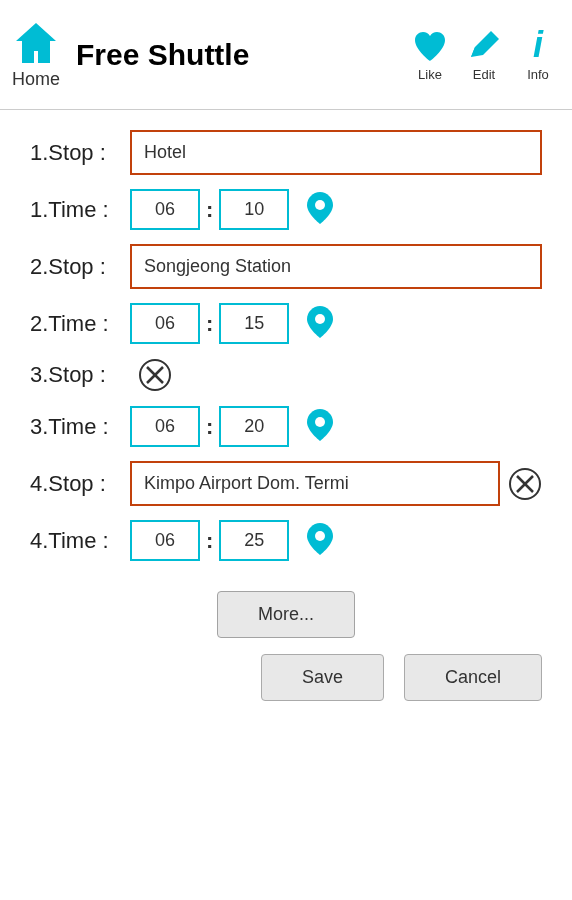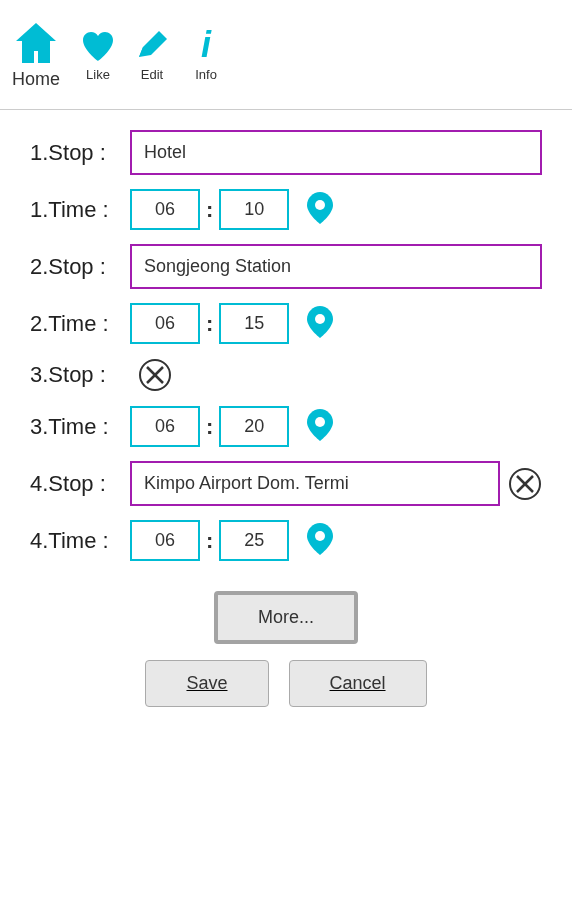--- a/index.html
+++ b/index.html
@@ -76,21 +76,21 @@
 
     .row-label {
       font-size: 22px;
       color: #222;
       width: 100px;
       flex-shrink: 0;
     }
 
     .stop-input {
       flex: 1;
-      border: 2px solid #a21caf;
+      border: 2px solid #c2410c;
       padding: 10px 12px;
       font-size: 18px;
       color: #333;
       outline: none;
     }
 
     .time-group {
       display: flex;
       align-items: center;
       gap: 6px;
@@ -130,31 +130,30 @@
       display: flex;
       justify-content: center;
       margin-top: 30px;
       margin-bottom: 16px;
     }
 
     .more-btn {
       padding: 12px 40px;
       font-size: 18px;
       background: #e8e8e8;
-      border: 4px solid #a3a3a3;
+      border: 1px solid #a3a3a3;
       border-radius: 4px;
       cursor: pointer;
       color: #333;
     }
 
     .action-buttons-row {
       display: flex;
-      justify-content: center;
+      justify-content: flex-end;
       gap: 20px;
-      text-decoration: underline;
     }
 
     .save-btn, .cancel-btn {
       padding: 12px 40px;
       font-size: 18px;
       background: #e8e8e8;
       border: 1px solid #aaa;
       border-radius: 4px;
       cursor: pointer;
       color: #333;
@@ -164,20 +163,21 @@
 <body>
 
 <div class="header">
   <div class="header-left">
 
     <svg class="home-icon" viewBox="0 0 48 48">
       <polygon points="24,4 4,22 10,22 10,44 22,44 22,32 26,32 26,44 38,44 38,22 44,22" fill="#00bcd4"></polygon>
     </svg>
     <span class="home-label">Home</span>
   </div>
+  <div class="header-title">Free Shuttle</div>
   <div class="header-actions">
 
     <div class="header-action-item">
       <svg viewBox="0 0 38 38">
         <path d="M19 34 C19 34 4 23 4 13 C4 8 8 5 12 5 C15 5 17.5 6.5 19 9 C20.5 6.5 23 5 26 5 C30 5 34 8 34 13 C34 23 19 34 19 34Z" fill="#00bcd4"></path>
       </svg>
       <span class="header-action-label">Like</span>
     </div>
 
 

